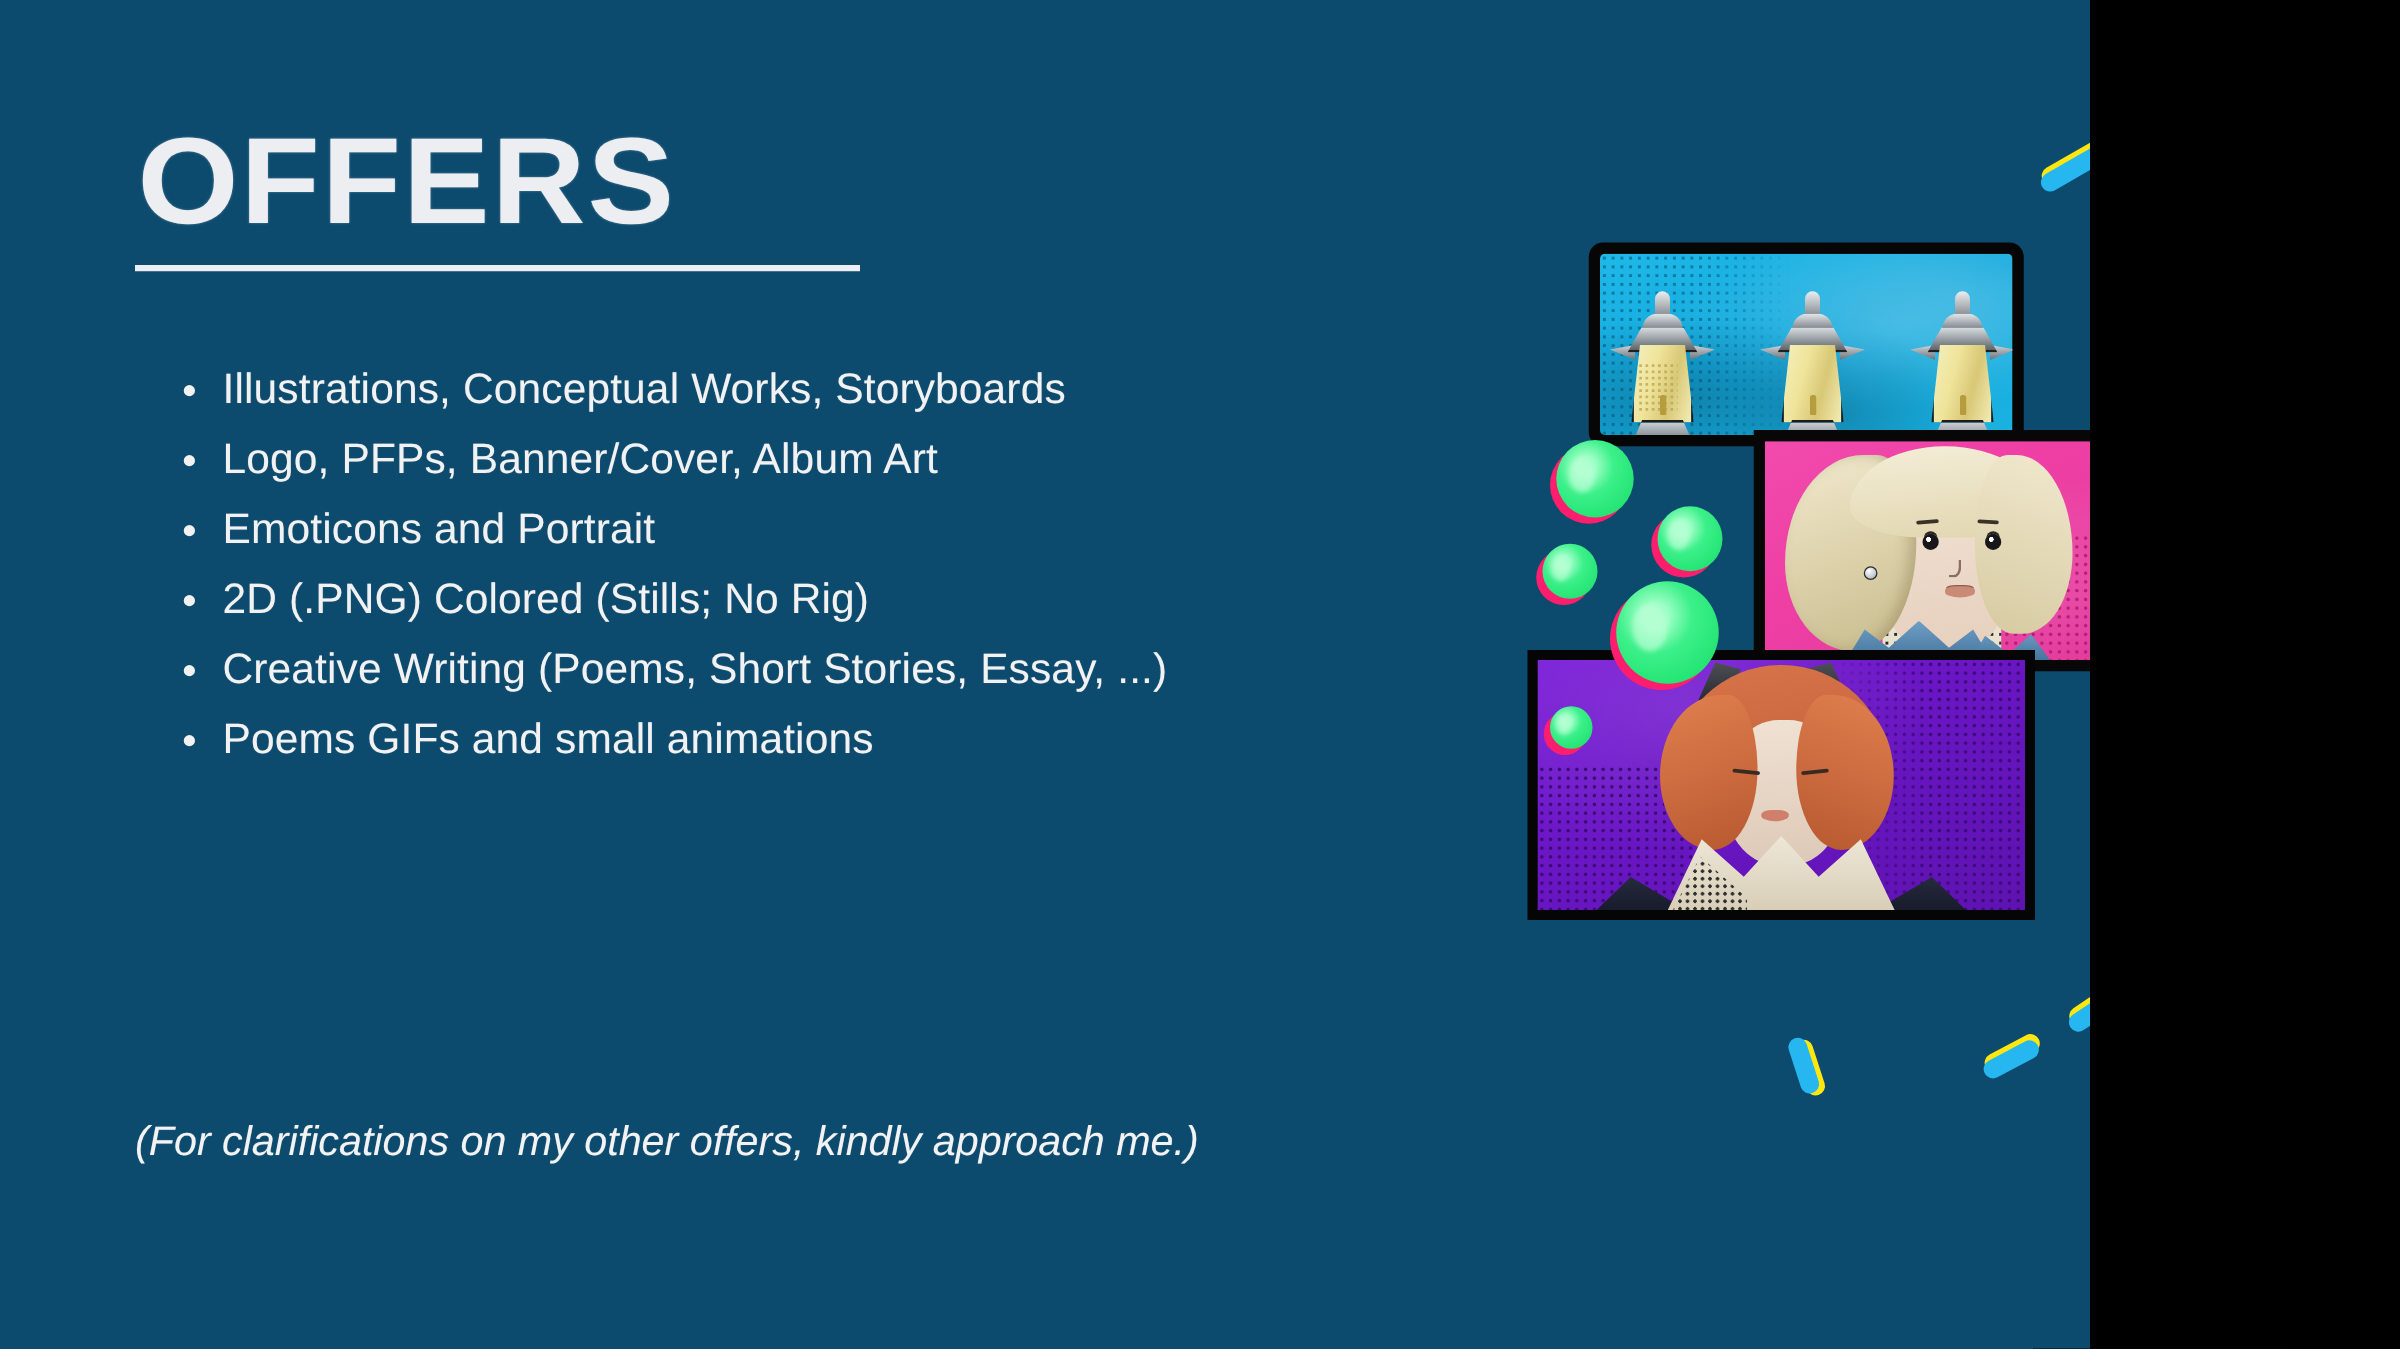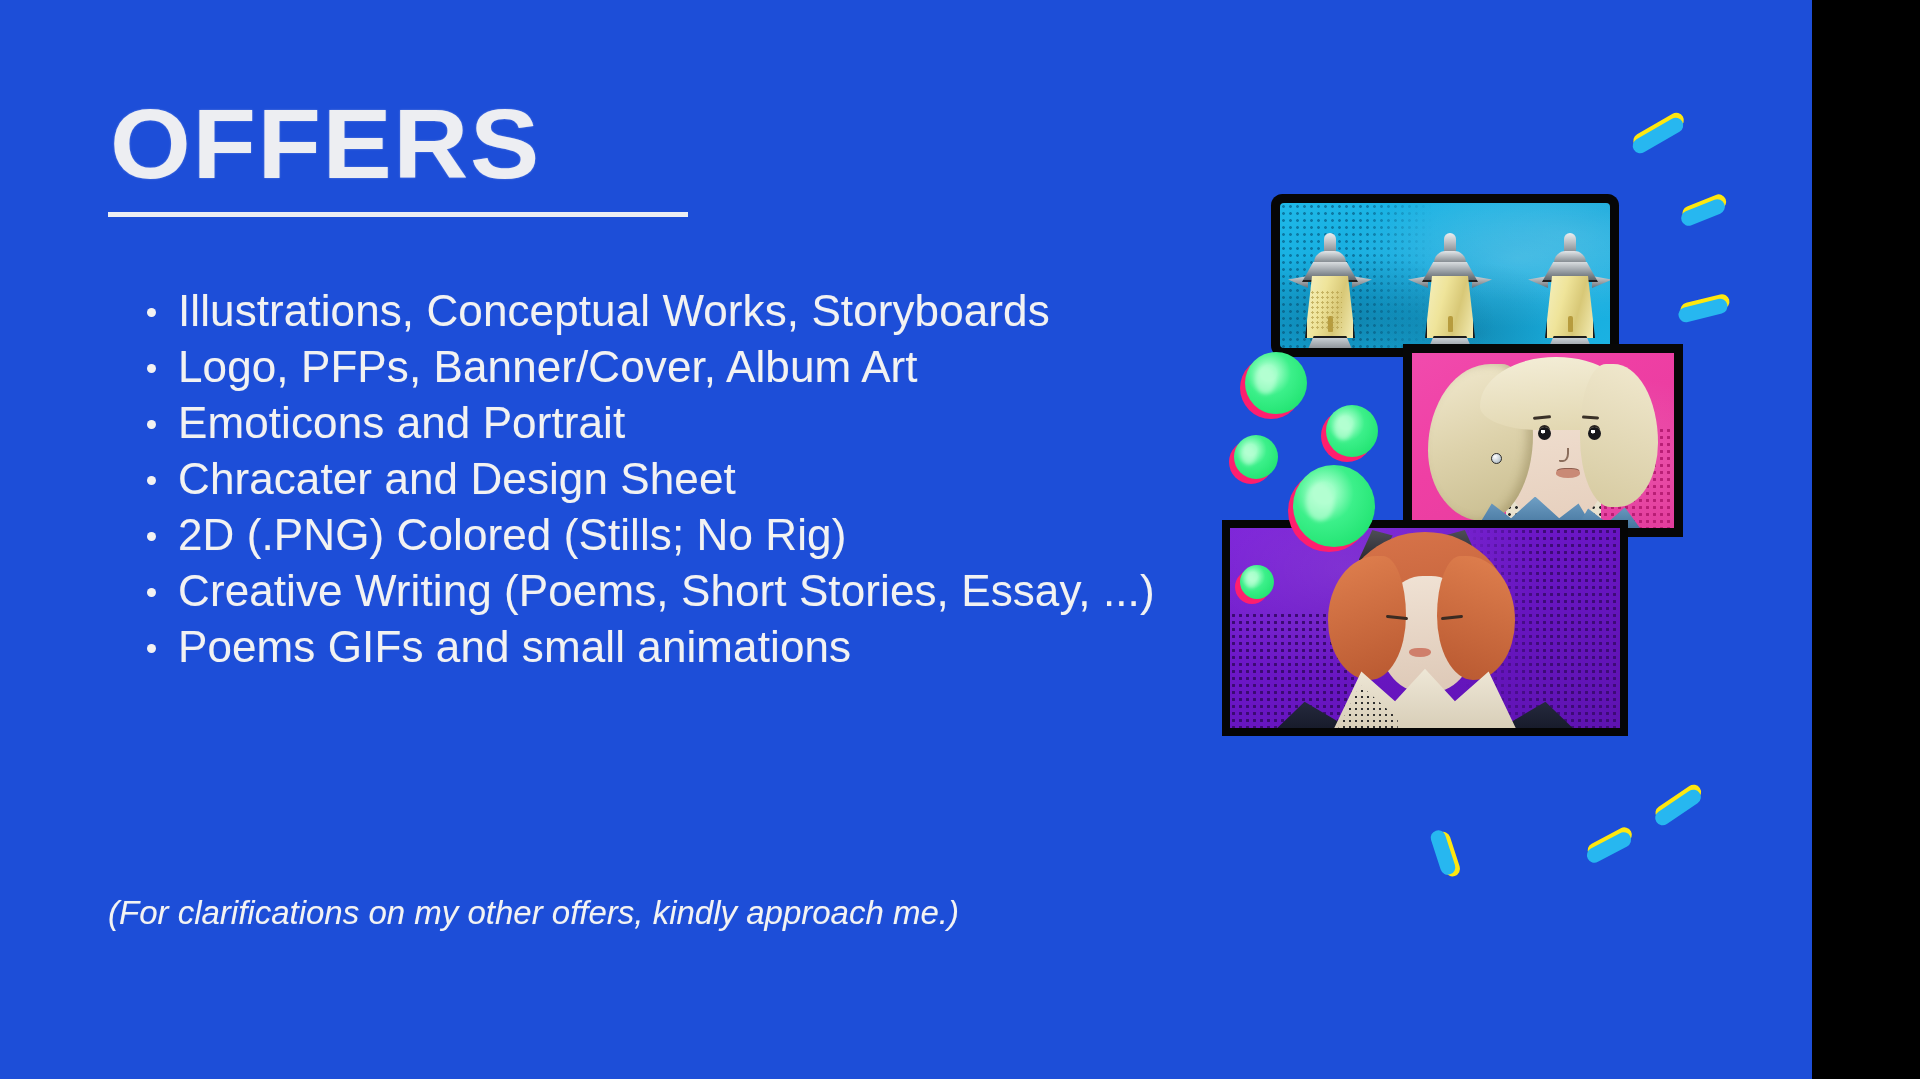--- a/index.html
+++ b/index.html
@@ -13,23 +13,23 @@
   }
 
   body {
     font-family: "Liberation Sans", sans-serif;
     position: relative;
   }
 
   .slide {
     position: absolute;
     inset: 0;
-    width: 1812px;
+    width: 1672px;
     height: 1079px;
-    background: #1d4ed8;
+    background: #0c4a6e;
     overflow: hidden;
   }
 
   
   .text-col {
     position: absolute;
     left: 0; top: 0;
     width: 1230px;
     height: 1079px;
   }
@@ -72,21 +72,21 @@
     width: 1075px;
     list-style: none;
   }
 
   .offer-item {
     position: relative;
     padding-left: 38px;
     color: #f2f2f2;
     font-family: "Liberation Sans", sans-serif;
     font-weight: 400;
-    font-size: 44px;
+    font-size: 34px;
     line-height: 56px;
     letter-spacing: 0.1px;
     text-shadow: 0 0 1px rgba(255,255,255,0.25);
   }
 
   .offer-item::before {
     content: "";
     position: absolute;
     left: 7px;
     top: 25px;
@@ -476,21 +476,20 @@
 
     <div class="title-wrap">
       <div class="slide-title">OFFERS</div>
     </div>
     <div class="title-rule"></div>
 
     <ul class="offers-list">
       <li class="offer-item">Illustrations, Conceptual Works, Storyboards</li>
       <li class="offer-item">Logo, PFPs, Banner/Cover, Album Art</li>
       <li class="offer-item">Emoticons and Portrait</li>
-      <li class="offer-item">Chracater and Design Sheet</li>
       <li class="offer-item">2D (.PNG) Colored (Stills; No Rig)</li>
       <li class="offer-item">Creative Writing (Poems, Short Stories, Essay, ...)</li>
       <li class="offer-item">Poems GIFs and small animations</li>
     </ul>
 
     <div class="footnote">(For clarifications on my other offers, kindly approach me.)</div>
   </div>
 
   <div class="collage">
 

